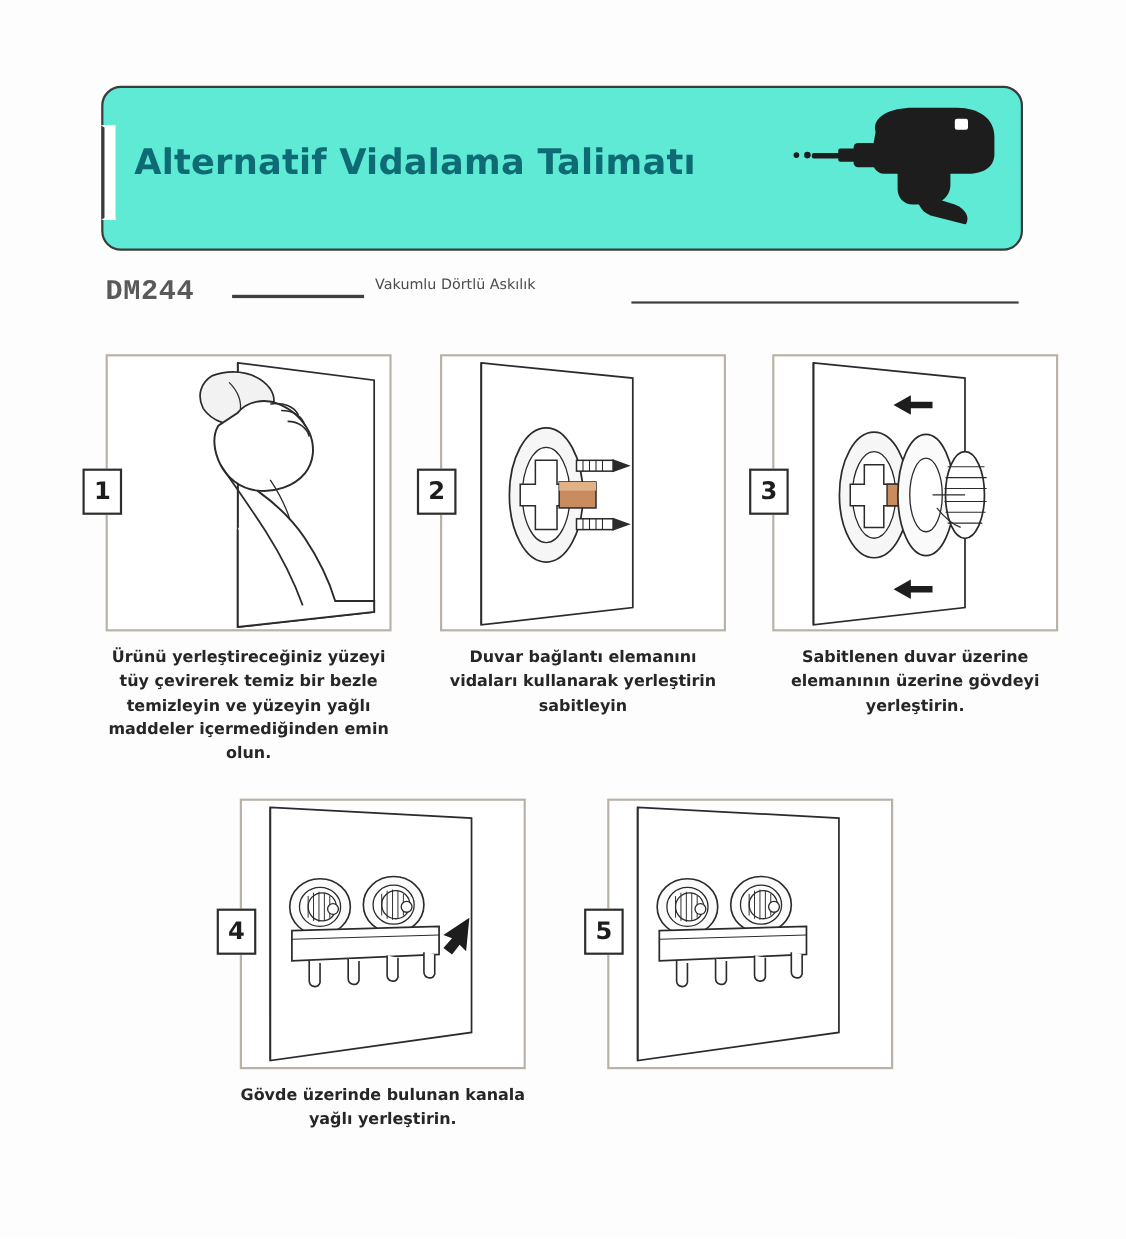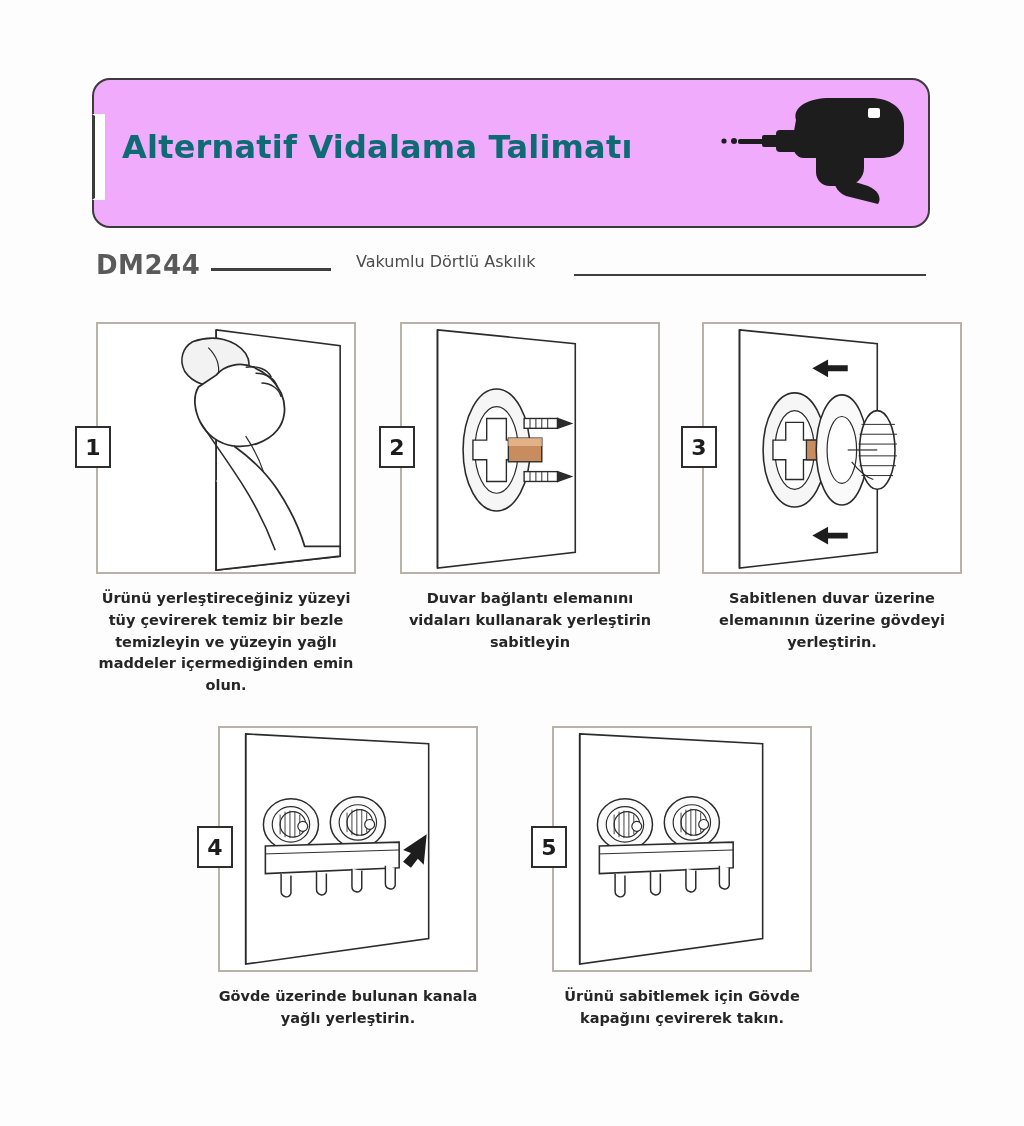--- a/index.html
+++ b/index.html
@@ -24,21 +24,21 @@
 
   
   .banner {
     position: absolute;
     left: 92px;
     top: 78px;
     width: 838px;
     height: 150px;
     border: 2px solid #3b3b3b;
     border-radius: 18px;
-    background: #f0abfc;
+    background: #5eead4;
     box-sizing: border-box;
   }
   .banner-tab {
     position: absolute;
     left: -2px;
     top: 34px;
     width: 10px;
     height: 82px;
     background: #ffffff;
     border-left: 3px solid #3b3b3b;
@@ -72,34 +72,35 @@
     height: 40px;
   }
   .model-code {
     position: absolute;
     left: 0;
     top: 2px;
     font-size: 26px;
     font-weight: bold;
     color: #5a5a5a;
     letter-spacing: 0.5px;
+    font-family: Liberation Mono, monospace;
   }
   .model-rule-left {
     position: absolute;
     left: 115px;
     top: 20px;
     width: 120px;
     height: 3px;
     background: #3f3f3f;
   }
   .model-name {
     position: absolute;
-    left: 260px;
+    left: 245px;
     top: 4px;
-    font-size: 16px;
+    font-size: 13px;
     color: #4c4c4c;
     white-space: nowrap;
   }
   .model-rule-right {
     position: absolute;
     left: 478px;
     top: 26px;
     right: 0;
     height: 2px;
     background: #3f3f3f;
@@ -379,17 +380,16 @@
           <path d="M46 128 L182 124" fill="none" stroke="#2b2b2b" stroke-width="1"></path>
 
           <g fill="#ffffff" stroke="#2b2b2b" stroke-width="1.5">
             <path d="M62 148 L62 166 C62 172 70 174 72 168 L72 150"></path>
             <path d="M98 146 L98 164 C98 170 106 172 108 166 L108 148"></path>
             <path d="M134 143 L134 161 C134 167 142 169 144 163 L144 145"></path>
             <path d="M168 140 L168 158 C168 164 176 166 178 160 L178 142"></path>
           </g>
         </svg>
       </div>
-      <div class="caption">Ürünü sabitlemek için Gövde kapağını çevirerek takın.</div>
     </div>
   </div>
 
 </div>
 
 </body></html>

